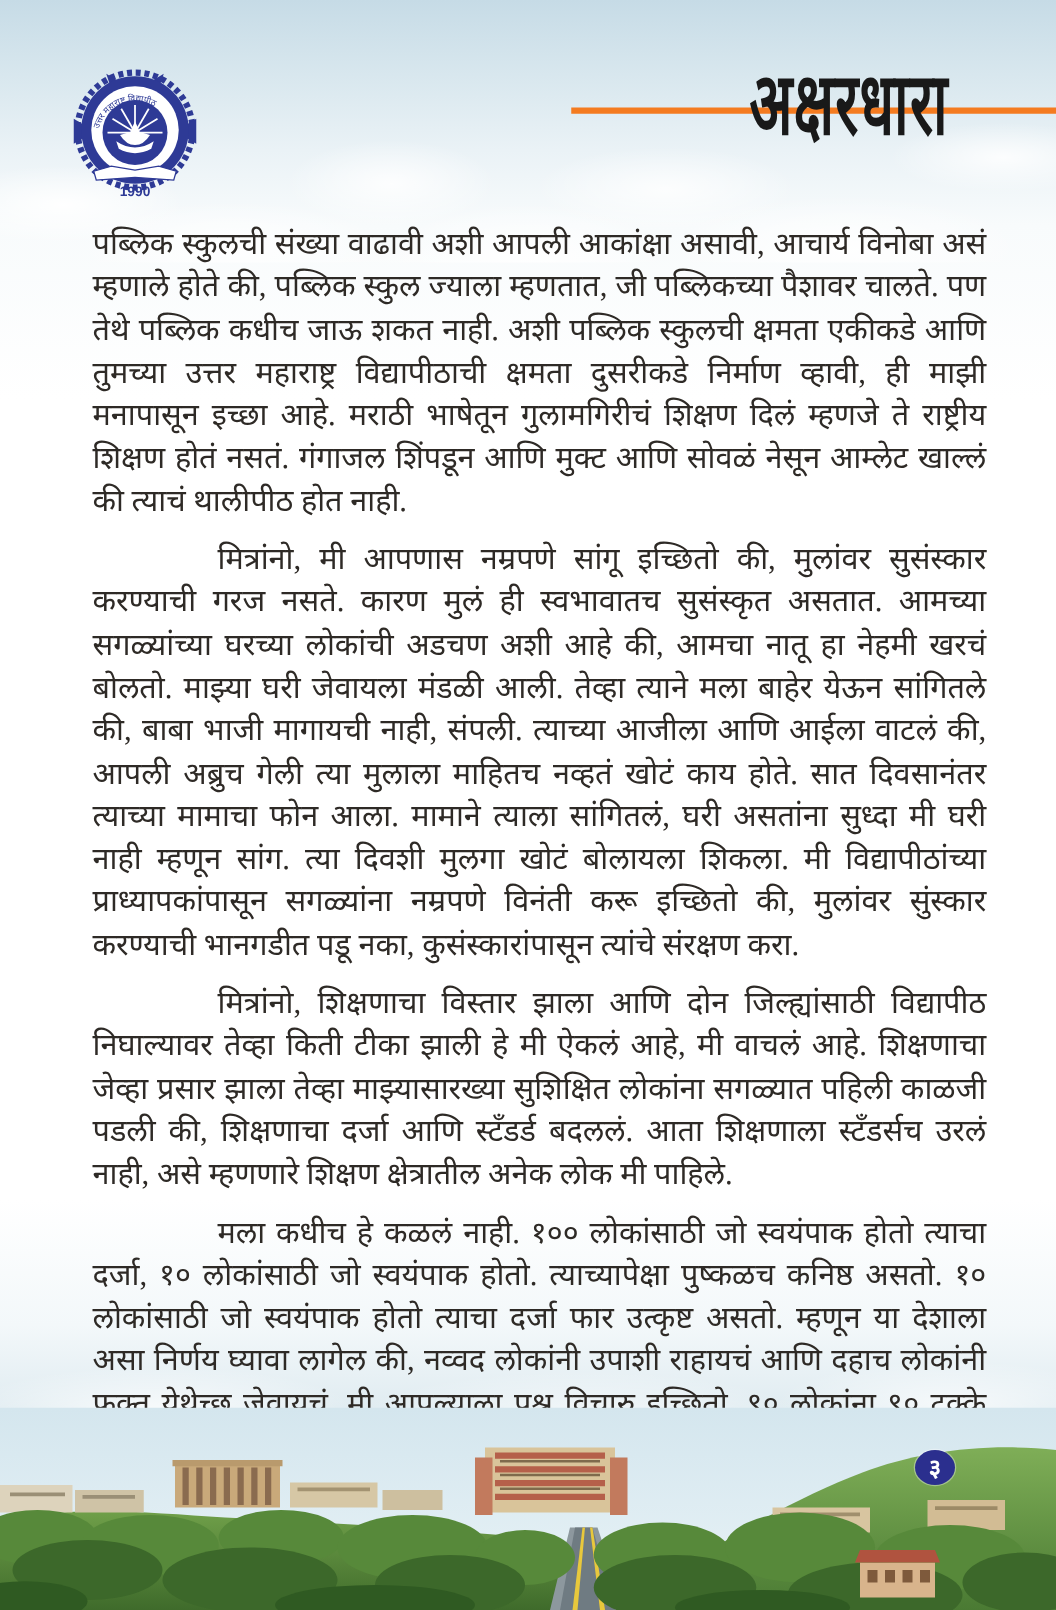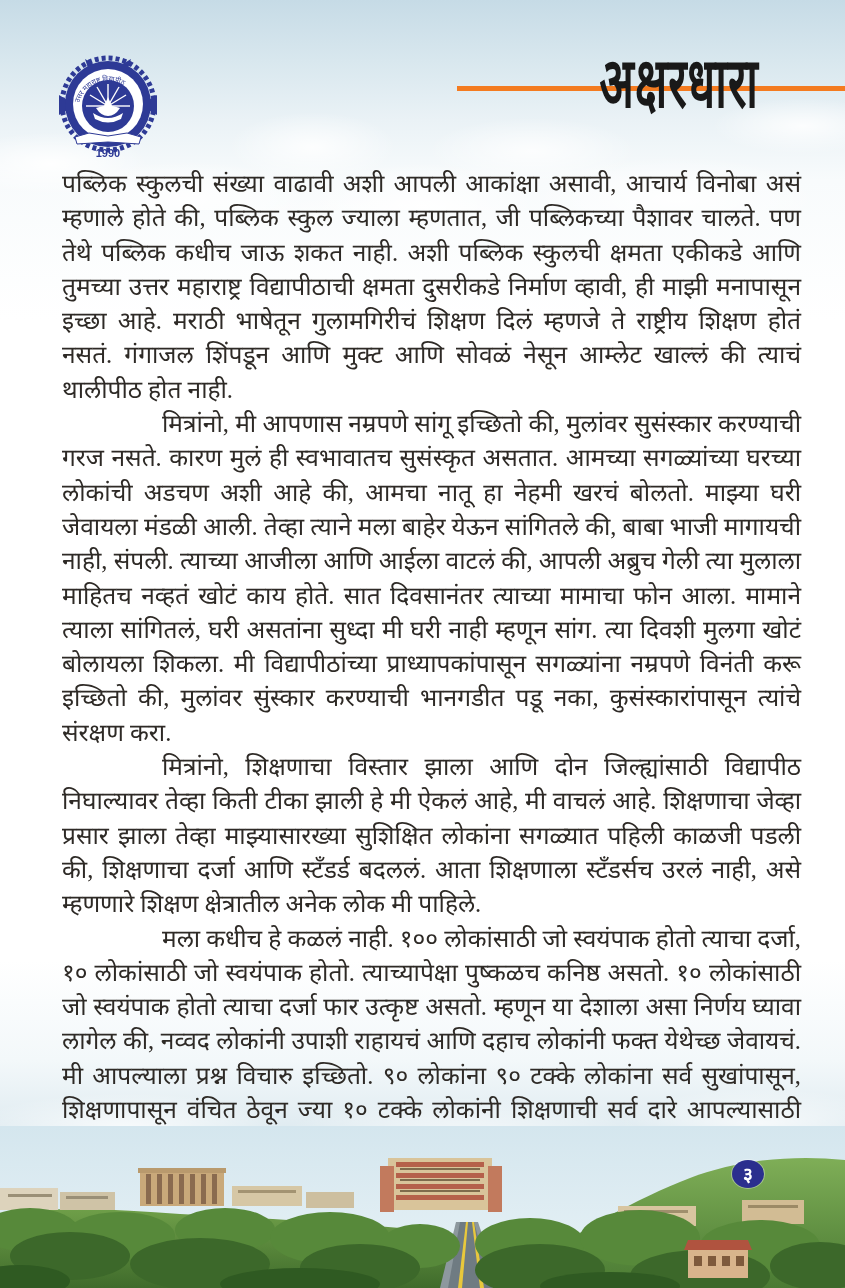--- a/index.html
+++ b/index.html
@@ -42,21 +42,21 @@
     position:absolute;top:50px;right:86px;z-index:2;
     font-size:45px;line-height:1;color:#191919;
     transform:scaleY(1.55);transform-origin:top center;
     letter-spacing:1px;font-weight:bold;
   }
   .article{
     position:absolute;left:62px;top:167px;width:739px;
     font-size:24.5px;line-height:34.3px;color:#2e2a26;
     text-align:justify;
   }
-  .article p{margin:0;padding:0;text-indent:100px;}
+  .article p{margin:12px;padding:0;text-indent:100px;}
   .article p.no-indent{text-indent:0;}
   .photo{position:absolute;left:0;bottom:0;width:845px;height:162px;}
   .page-circle{
     position:absolute;left:732px;top:1160px;width:32px;height:28px;
     background:#2b2f8e;border-radius:50%;z-index:3;
     display:flex;align-items:center;justify-content:center;
     color:#ffffff;font-size:19px;font-weight:bold;
     box-shadow:0 0 0 1px rgba(255,255,255,.35);
   }
 </style>

